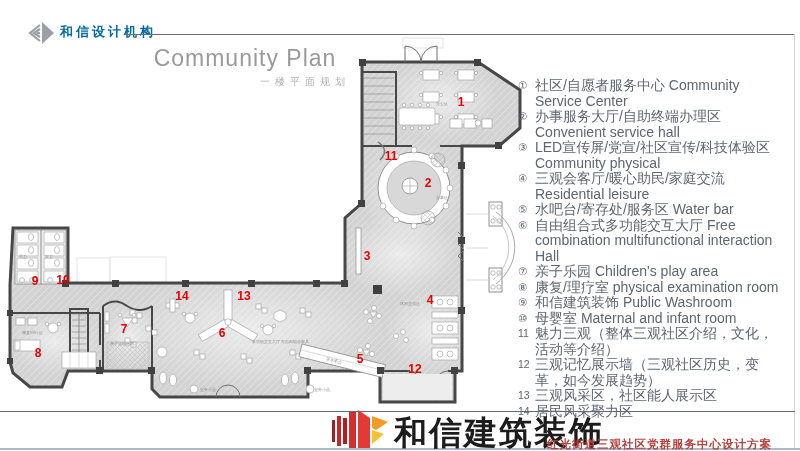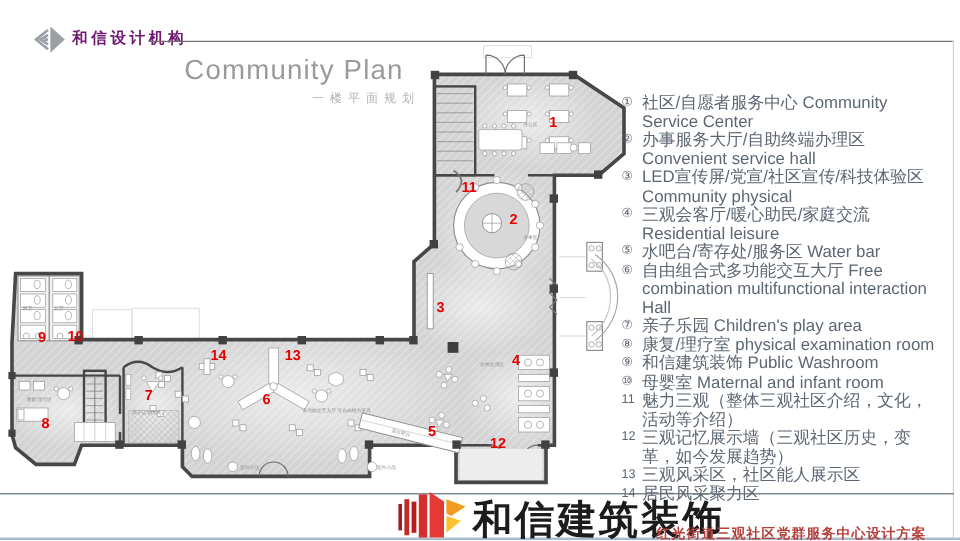--- a/index.html
+++ b/index.html
@@ -1,21 +1,21 @@
 <!DOCTYPE html>
 <html><head>
 <meta charset="utf-8">
 <style>
   html,body{margin:0;padding:0;background:#fff;}
   body{width:800px;height:451px;position:relative;overflow:hidden;
        font-family:"Liberation Sans",sans-serif;-webkit-font-smoothing:antialiased;}
   .abs{position:absolute;}
 
   
-  .brand{left:60px;top:23px;font-size:13px;font-weight:bold;color:#701a75;letter-spacing:3px;}
+  .brand{left:60px;top:23px;font-size:13px;font-weight:bold;color:#0369a1;letter-spacing:3px;}
   .hline{left:124px;top:34px;width:670px;height:0;border-top:1.5px solid #6f6f6f;}
   .rborder{left:794px;top:34px;width:1px;height:415px;background:#cfd4da;}
   .bborder{left:0;top:448px;width:800px;height:2px;background:#a9bccd;}
   .titleblock{left:140px;top:45px;width:210px;text-align:center;}
   .title{font-size:23px;color:#9a9a9a;font-weight:400;letter-spacing:1px;}
   .subtitle{font-size:10px;color:#b3b3b3;letter-spacing:5px;margin-top:3px;text-align:right;}
 
   
   .legend{left:518px;top:78px;width:264px;}
   .lrow{display:flex;margin:0;color:#5d6673;}

